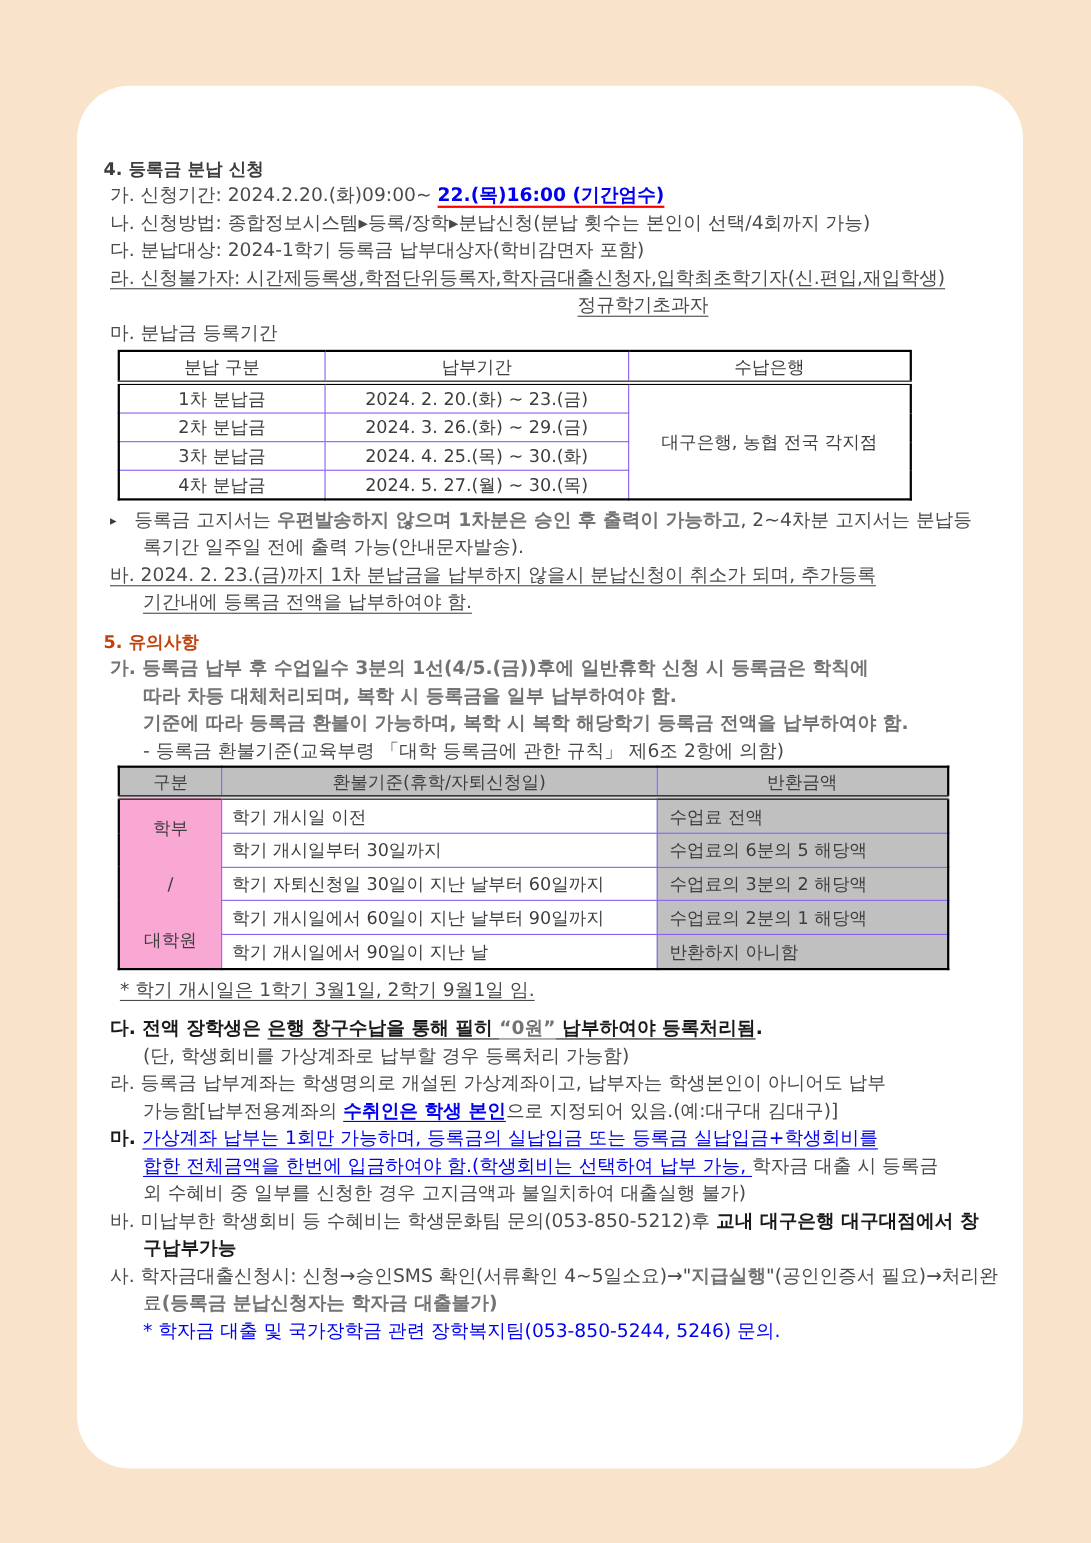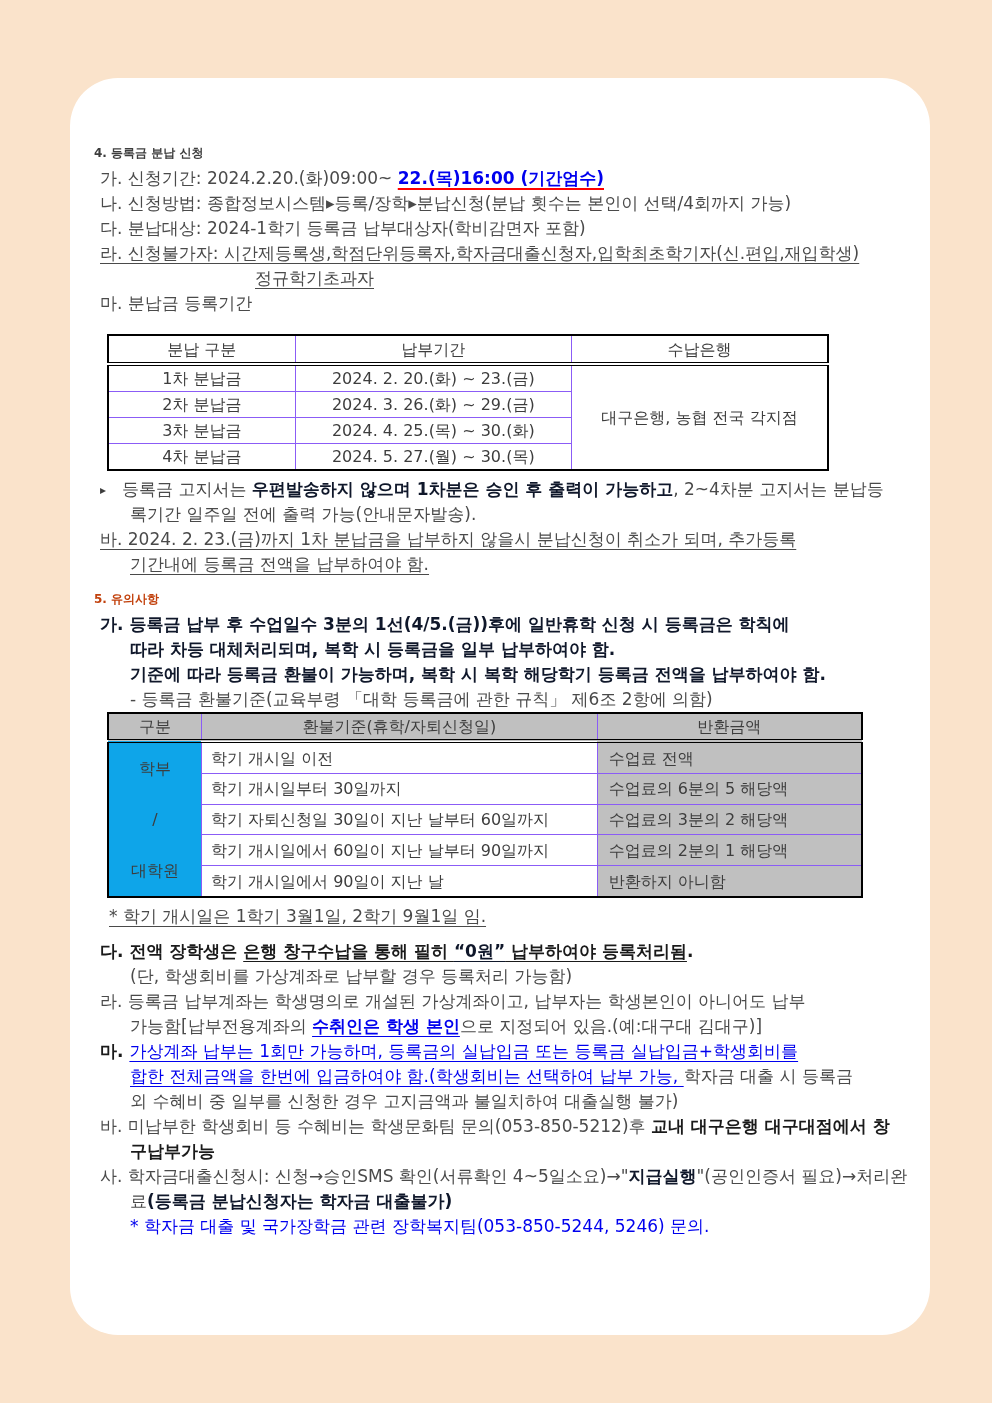--- a/index.html
+++ b/index.html
@@ -10,49 +10,49 @@
     color:#4a4a4a;
   }
   .card {
     position:absolute; left:70px; top:78px;
     width:860px; height:1257px;
     background:#ffffff; border-radius:48px;
     overflow:hidden;
   }
   .content { padding:63px 16px 0 24px; font-size:17px; line-height:25px; white-space:nowrap; }
   .line { height:25px; }
-  .sec-title { font-weight:bold; font-size:12px; color:#3d3d3d; }
+  .sec-title { font-weight:bold; font-size:16px; color:#3d3d3d; }
   .sec-title.blue { color:#c2410c; }
   .li { padding-left:6px; }
   .cont { padding-left:36px; }
-  .cont-deep { padding-left:161px; }
+  .cont-deep { padding-left:161px;text-align:center; }
   .dark { color:#1a1a1a; }
   .bold { font-weight:bold; }
-  .red { color:#0f172a; }
+  .red { color:#737373; }
   .blue { color:#0000EE; }
   .u { text-decoration:underline; text-underline-offset:4px; text-decoration-thickness:1px; }
   .u-red { text-decoration-color:#FF0000; text-decoration-thickness:2px; }
   .bullet { display:inline-block; width:22px; font-size:12px; vertical-align:1px; color:#3d3d3d; }
 
   table { border-collapse:collapse; margin-left:13px; font-size:16px; color:#3d3d3d; }
   table td, table th { border:1px solid #8b5cf6; font-weight:normal; text-align:center; }
-  .t1 { margin-top:18px; margin-bottom:6px; width:722px; }
+  .t1 { margin-top:2px; margin-bottom:6px; width:722px; }
   .t1 th { height:29px; border-bottom:4px double #000; }
   .t1 td { height:25px; }
   .t1 .c1 { width:188px; } .t1 .c2 { width:277px; } .t1 .c3 { width:257px; }
   .t1, .t1 tr:first-child th { border-top:2px solid #000; }
   table { border:2px solid #000; }
 
   .t2 { width:756px; margin-bottom:0; }
   .t2 th { height:28px; background:#C0C0C0; border-bottom:4px double #000; }
   .t2 td { height:26px; }
   .t2 .c1 { width:90px; } .t2 .c2 { width:381px; } .t2 .c3 { width:255px; }
   .t2 td.when { text-align:left; padding-left:9px; }
   .t2 td.amt { text-align:left; padding-left:11px; background:#C0C0C0; }
-  .t2 td.cat { background:#0ea5e9; vertical-align:middle; }
+  .t2 td.cat { background:#f9a8d4; vertical-align:middle; }
   .t2 td.cat div { line-height:51px; }
 
   .mt-sec5 { margin-top:10px; }
   .mt-foot { margin-top:6px; }
   .mt-da { margin-top:10px; }
   .footnote { padding-left:15px; }
 </style>
 </head>
 <body>
 

